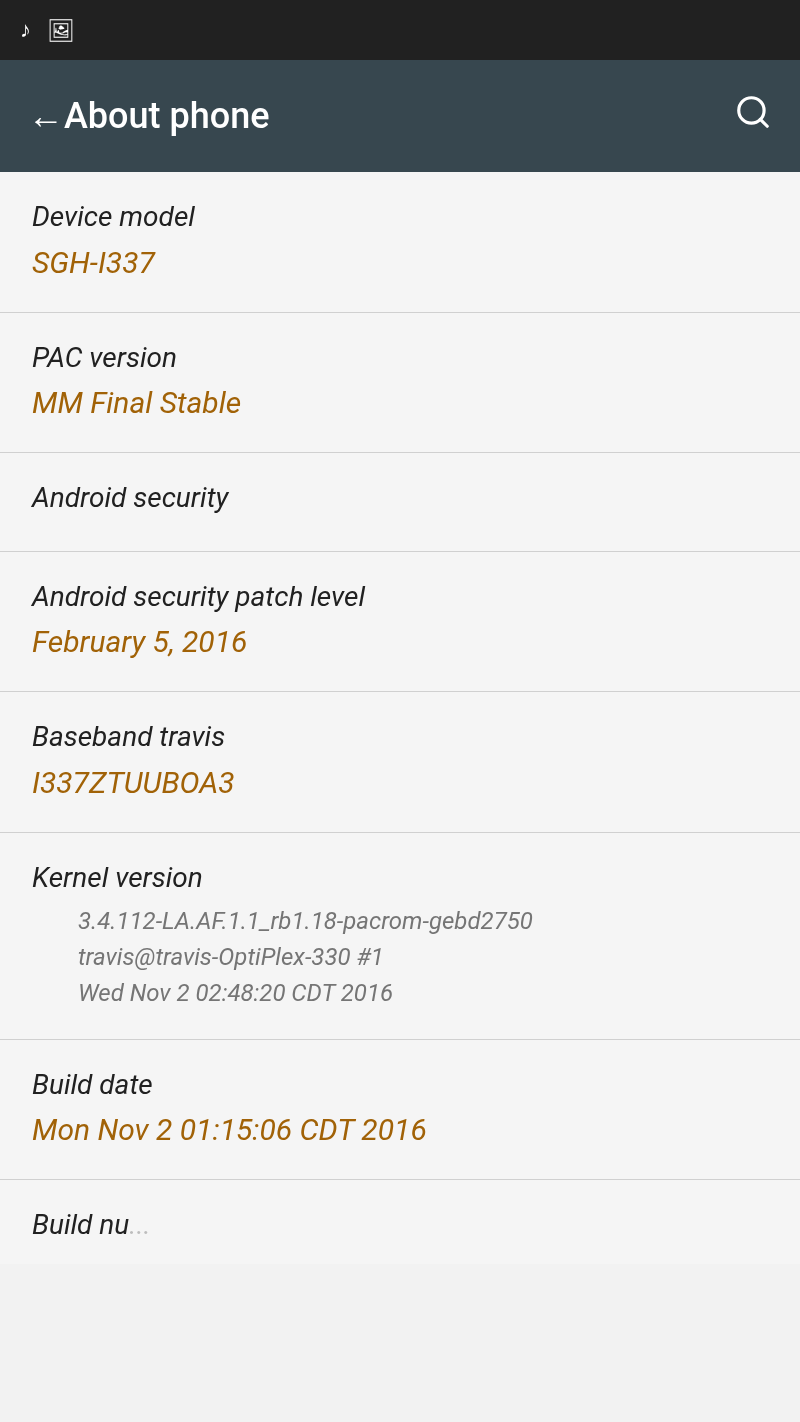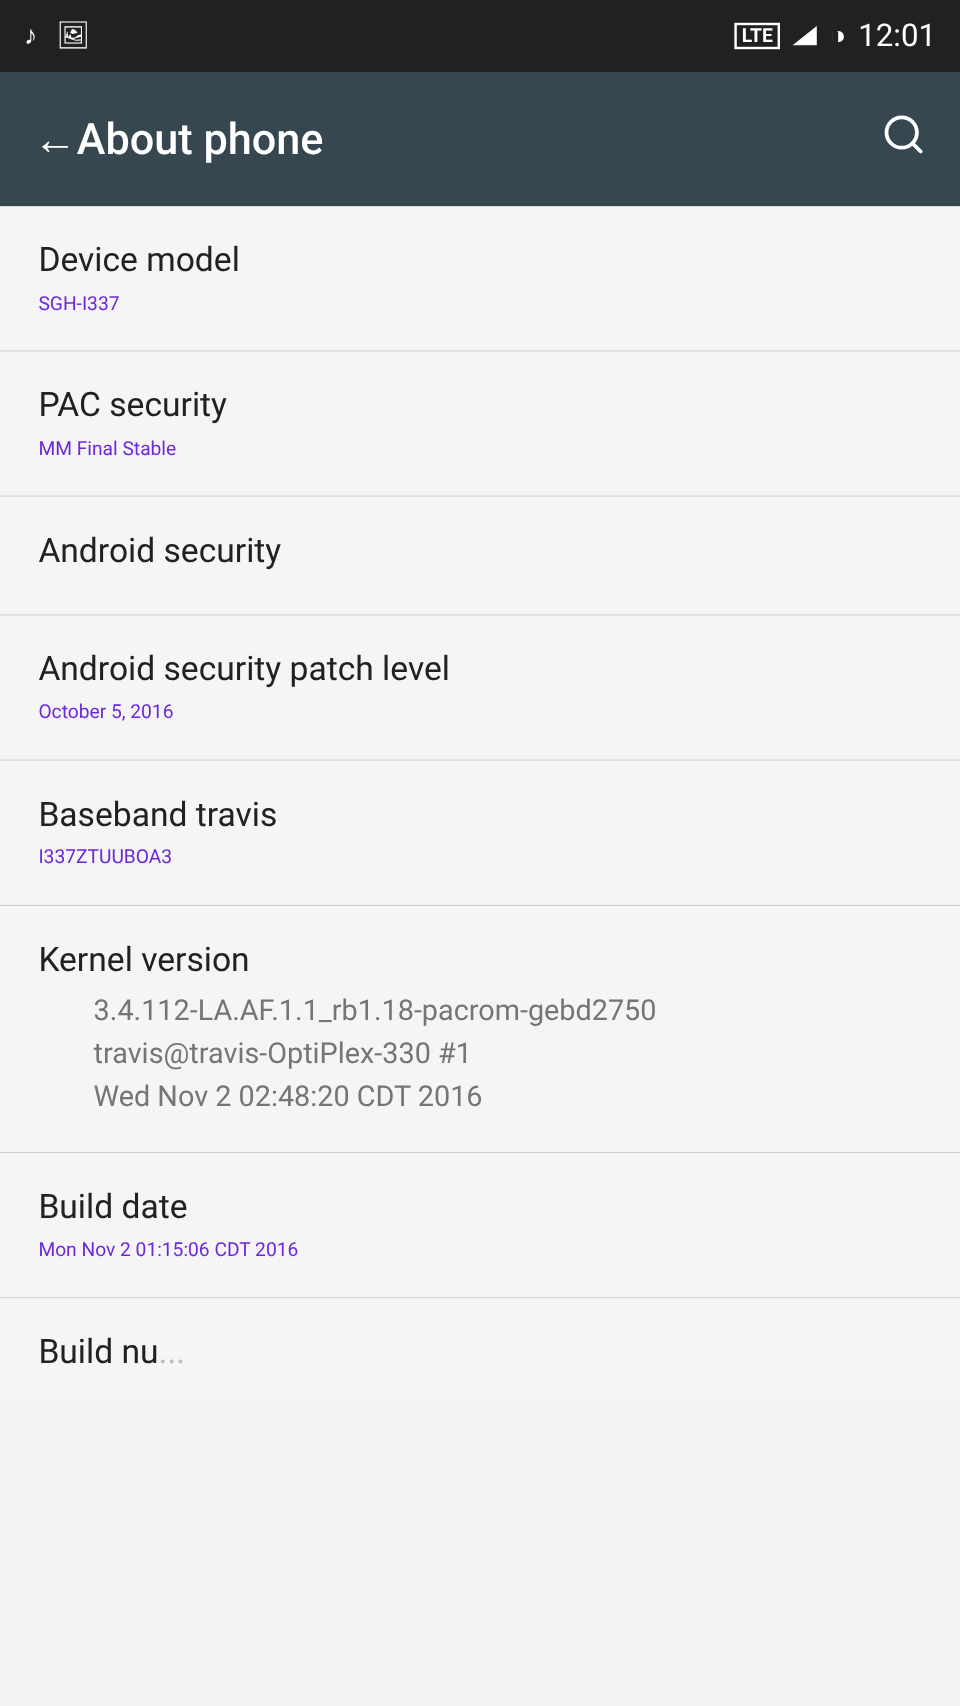--- a/index.html
+++ b/index.html
@@ -105,61 +105,53 @@
       height: 1px;
       background-color: #d0d0d0;
     }
 
     
     .settings-item {
       width: 100%;
       background-color: #f5f5f5;
       padding: 28px 32px;
       cursor: pointer;
+      font-style: italic;
     }
 
     .item-title {
       font-size: 28px;
       color: #212121;
       font-weight: 400;
       margin-bottom: 8px;
       line-height: 1.2;
     }
 
     .item-subtitle {
-      font-size: 16px;
-      color: #6d28d9;
+      font-size: 30px;
+      color: #a16207;
       font-weight: 400;
       line-height: 1.4;
     }
 
     .item-subtitle-multi {
       font-size: 24px;
       color: #757575;
       font-weight: 400;
       line-height: 1.5;
       margin-left: 46px;
     }
   </style>
 </head>
 <body>
 
 <div class="status-bar">
   <div class="status-bar-left">
     <span class="status-icon">♪</span>
     <span class="status-icon">🖼</span>
-  </div>
-  <div class="status-bar-right">
-    <span class="lte-badge">LTE</span>
-    <svg class="signal-icon" viewBox="0 0 24 24" fill="white">
-      <polygon points="2,20 22,4 22,20" fill="white"></polygon>
-      <polygon points="2,20 22,4 22,20" fill="none" stroke="white" stroke-width="1"></polygon>
-    </svg>
-    <span style="font-size:22px;">◑</span>
-    <span class="time-text">12:01</span>
   </div>
 </div>
 
 <div class="app-bar">
   <span class="app-bar-back">←</span>
   <span class="app-bar-title">About phone</span>
   <span class="app-bar-search">
     <svg width="38" height="38" viewBox="0 0 24 24" fill="none" stroke="white" stroke-width="2" stroke-linecap="round" stroke-linejoin="round">
       <circle cx="11" cy="11" r="8"></circle>
       <line x1="21" y1="21" x2="16.65" y2="16.65"></line>
@@ -169,33 +161,33 @@
 
 <div>
 
   <div class="settings-item">
     <div class="item-title">Device model</div>
     <div class="item-subtitle">SGH-I337</div>
   </div>
   <div class="divider"></div>
 
   <div class="settings-item">
-    <div class="item-title">PAC security</div>
+    <div class="item-title">PAC version</div>
     <div class="item-subtitle">MM Final Stable</div>
   </div>
   <div class="divider"></div>
 
   <div class="settings-item">
     <div class="item-title">Android security</div>
   </div>
   <div class="divider"></div>
 
   <div class="settings-item">
     <div class="item-title">Android security patch level</div>
-    <div class="item-subtitle">October 5, 2016</div>
+    <div class="item-subtitle">February 5, 2016</div>
   </div>
   <div class="divider"></div>
 
   <div class="settings-item">
     <div class="item-title">Baseband travis</div>
     <div class="item-subtitle">I337ZTUUBOA3</div>
   </div>
   <div class="divider"></div>
 
   <div class="settings-item">

